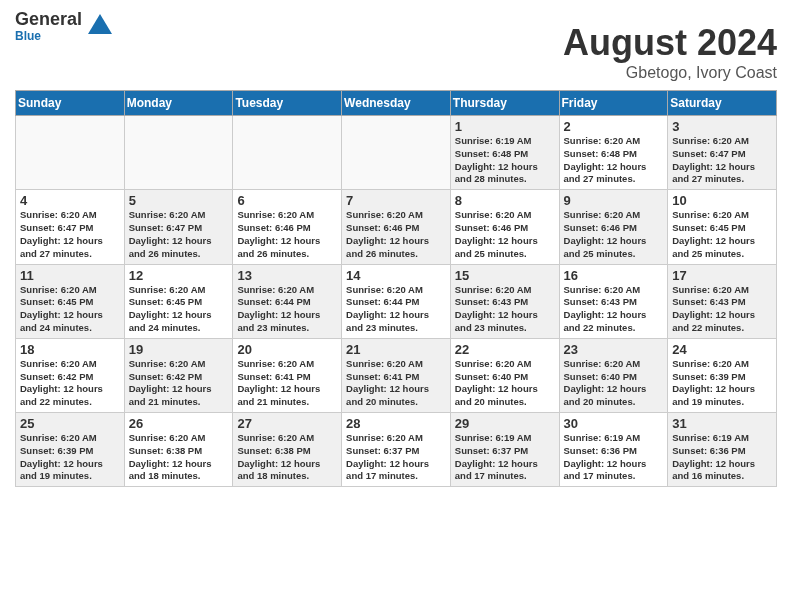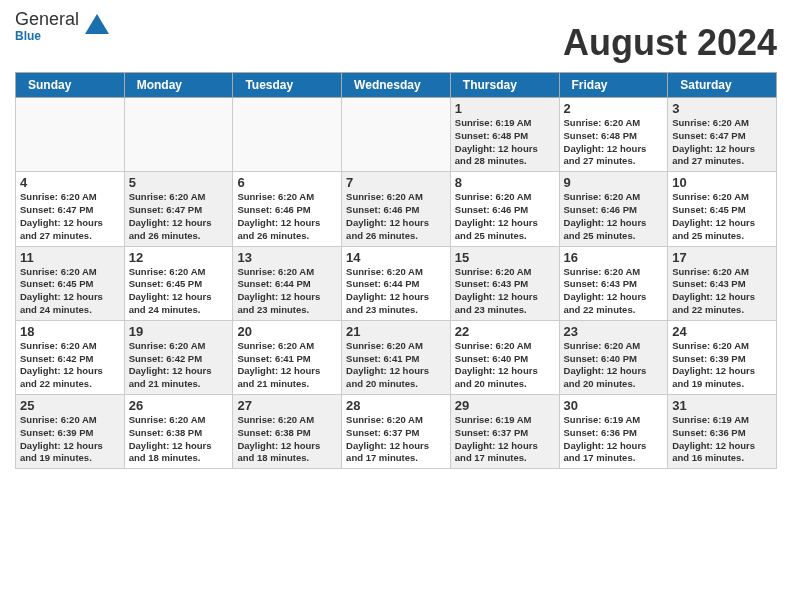--- a/index.html
+++ b/index.html
@@ -4,36 +4,36 @@
   <style>
     * { box-sizing: border-box; margin: 0; padding: 0; }
     body { font-family: Arial, sans-serif; background: #fff; width: 792px; height: 612px; overflow: hidden; }
 
     .container { width: 792px; padding: 10px 15px; }
 
     .header { display: flex; justify-content: space-between; align-items: flex-start; margin-bottom: 8px; }
 
     .logo { display: flex; align-items: center; }
     .logo-text { display: flex; flex-direction: column; line-height: 1.1; }
-    .logo-general { font-size: 18px; font-weight: normal; color: #333; }
+    .logo-general { font-size: 18px; font-weight: bold; color: #333; }
     .logo-blue { font-size: 12px; font-weight: bold; color: #1a6faf; }
     .logo-icon { width: 28px; height: 28px; margin-left: 4px; }
 
     .title-block { text-align: right; margin-top: 12px; }
     .month-year { font-size: 36px; font-weight: bold; color: #333; }
     .location { font-size: 16px; color: #555; }
 
     .calendar { width: 100%; border-collapse: collapse; }
 
     .calendar th {
       background-color: #1a6faf;
       color: #fff;
       font-size: 12px;
       font-weight: bold;
-      padding: 5px 12px;
+      padding: 5px 2px;
       text-align: left;
       border: 1px solid #aaa;
     }
 
     .calendar td {
       border: 1px solid #ccc;
       vertical-align: top;
       padding: 3px 4px;
       font-size: 10px;
       color: #333;
@@ -57,20 +57,21 @@
       <div class="logo-text">
         <span class="logo-general">General</span>
         <span class="logo-blue">Blue</span>
       </div>
       <svg class="logo-icon" viewBox="0 0 28 28">
         <polygon points="14,2 26,22 2,22" fill="#1a6faf"></polygon>
       </svg>
     </div>
     <div class="title-block">
       <div class="month-year">August 2024</div>
+      <div class="location">Gbetogo, Ivory Coast</div>
     </div>
   </div>
 
   <table class="calendar">
     <thead>
       <tr>
         <th>Sunday</th>
         <th>Monday</th>
         <th>Tuesday</th>
         <th>Wednesday</th>

